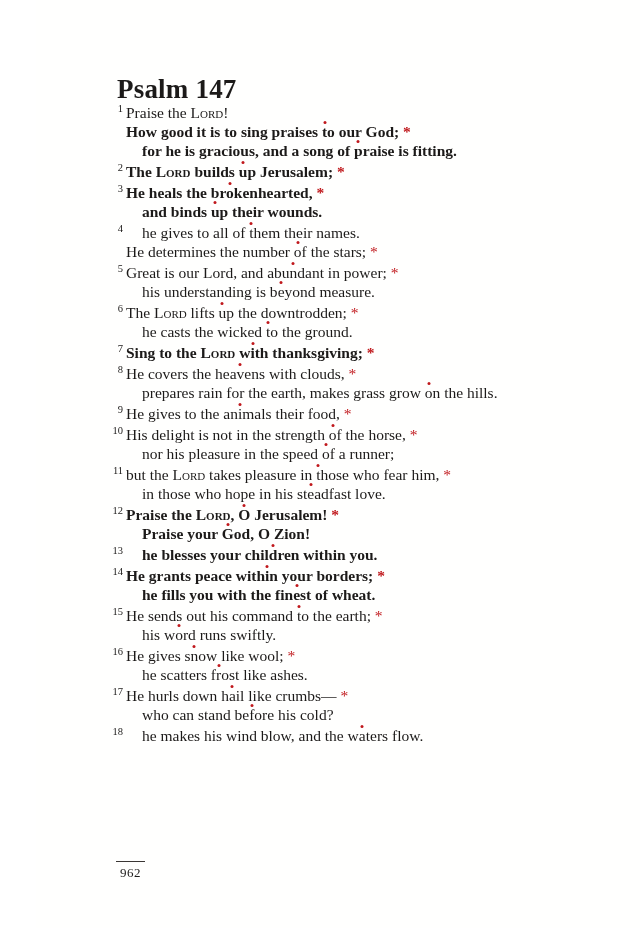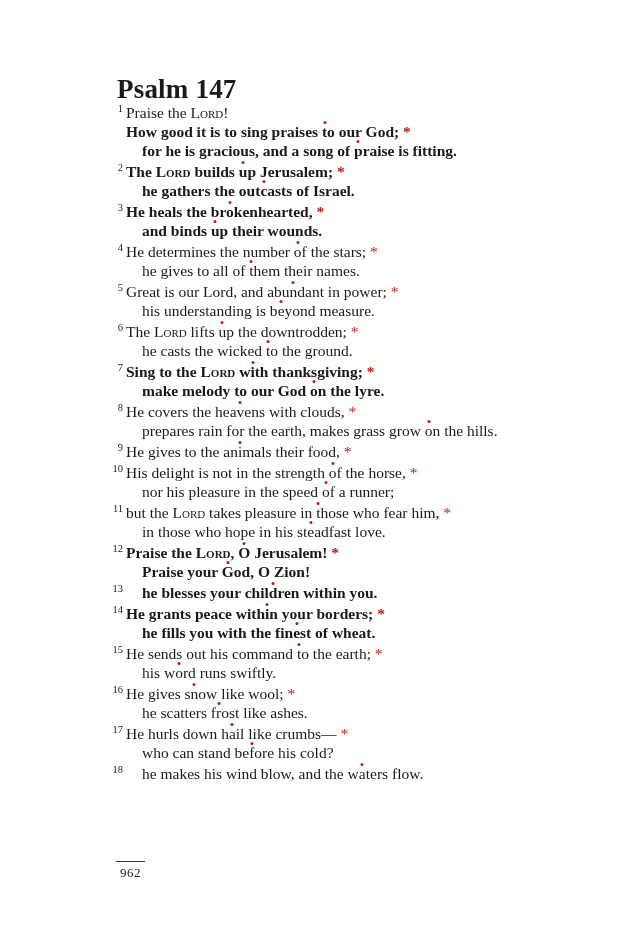--- a/index.html
+++ b/index.html
@@ -53,46 +53,44 @@
   <div class="verses">
       <div class="verse">
         <sup class="vnum">1</sup>
         <div class="line">Praise the <span class="smallcaps">Lord</span>!</div>
         <div class="line bold">How good it is to sing praises <span class="pt">t<span class="dot"></span></span>o our God; <span class="ast">*</span></div>
         <div class="line bold indent">for he is gracious, and a song of <span class="pt">p<span class="dot"></span></span>raise is fitting.</div>
       </div>
       <div class="verse">
         <sup class="vnum">2</sup>
         <div class="line bold">The <span class="smallcaps">Lord</span> builds <span class="pt">u<span class="dot"></span></span>p Jerusalem; <span class="ast">*</span></div>
-        <div class="line bold indent">he gathers the out<span class="pt">c<span class="dot"></span></span>asts of Israel.</div>
       </div>
       <div class="verse">
         <sup class="vnum">3</sup>
         <div class="line bold">He heals the br<span class="pt">o<span class="dot"></span></span>kenhearted, <span class="ast">*</span></div>
         <div class="line bold indent">and binds <span class="pt">u<span class="dot"></span></span>p their wounds.</div>
       </div>
       <div class="verse">
         <sup class="vnum">4</sup>
+        <div class="line indent">he gives to all of <span class="pt">t<span class="dot"></span></span>hem their names.</div>
         <div class="line">He determines the number <span class="pt">o<span class="dot"></span></span>f the stars; <span class="ast">*</span></div>
-        <div class="line indent">he gives to all of <span class="pt">t<span class="dot"></span></span>hem their names.</div>
       </div>
       <div class="verse">
         <sup class="vnum">5</sup>
         <div class="line">Great is our Lord, and abu<span class="pt">n<span class="dot"></span></span>dant in power; <span class="ast">*</span></div>
         <div class="line indent">his understanding is b<span class="pt">e<span class="dot"></span></span>yond measure.</div>
       </div>
       <div class="verse">
         <sup class="vnum">6</sup>
         <div class="line">The <span class="smallcaps">Lord</span> lifts <span class="pt">u<span class="dot"></span></span>p the downtrodden; <span class="ast">*</span></div>
         <div class="line indent">he casts the wicked <span class="pt">t<span class="dot"></span></span>o the ground.</div>
       </div>
       <div class="verse">
         <sup class="vnum">7</sup>
         <div class="line bold">Sing to the <span class="smallcaps">Lord</span> w<span class="pt">i<span class="dot"></span></span>th thanksgiving; <span class="ast">*</span></div>
-        <div class="line bold indent">make melody to our God <span class="pt">o<span class="dot"></span></span>n the lyre.</div>
       </div>
       <div class="verse">
         <sup class="vnum">8</sup>
         <div class="line">He covers the hea<span class="pt">v<span class="dot"></span></span>ens with clouds, <span class="ast">*</span></div>
         <div class="line indent">prepares rain for the earth, makes grass grow <span class="pt">o<span class="dot"></span></span>n the hills.</div>
       </div>
       <div class="verse">
         <sup class="vnum">9</sup>
         <div class="line">He gives to the an<span class="pt">i<span class="dot"></span></span>mals their food, <span class="ast">*</span></div>
       </div>

